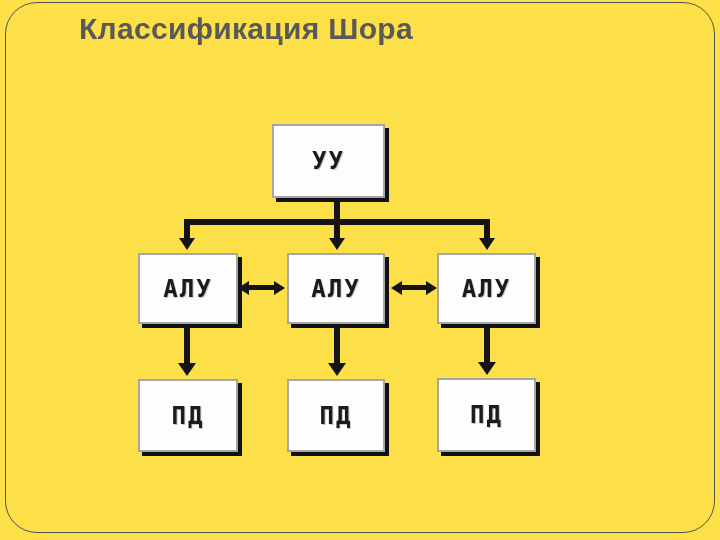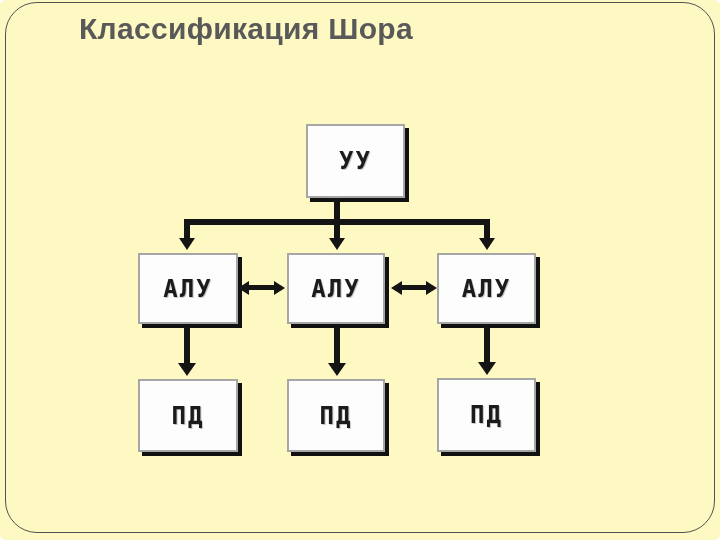--- a/index.html
+++ b/index.html
@@ -1,20 +1,19 @@
 <!DOCTYPE html>
 <html><head>
 <meta charset="utf-8">
 <style>
   html,body { margin:0; padding:0; background:#ffffff; }
   #root {
     position:relative; width:720px; height:540px;
-    background:#fef9c3; overflow:hidden;
+    background:#fde047; overflow:hidden;
     font-family:"Liberation Sans", sans-serif;
-    border-radius:6px;
   }
   .slide-frame {
     position:absolute; left:5px; top:2px; right:5px; bottom:7px;
     border:1.5px solid #515151; border-radius:32px;
     pointer-events:none;
   }
   .title {
     position:absolute; left:79px; top:4px;
     font-size:30px; font-weight:700; color:#595959;
     line-height:50px; letter-spacing:0.3px; white-space:nowrap;
@@ -39,21 +38,21 @@
 <body>
 
 <div id="root">
 
   <div class="slide-frame"></div>
 
   <div class="title">
     <div>Классификация Шора</div>
   </div>
 
-  <div class="node" style="left:306px; top:124px; width:99px;  height:74px;">УУ</div>
+  <div class="node" style="left:272px; top:124px; width:113px;  height:74px;">УУ</div>
 
   <div class="node" style="left:138px; top:253px; width:100px; height:71px;">АЛУ</div>
   <div class="node" style="left:287px; top:253px; width:98px;  height:71px;">АЛУ</div>
   <div class="node" style="left:437px; top:253px; width:99px;  height:71px;">АЛУ</div>
 
   <div class="node" style="left:138px; top:379px; width:100px; height:73px;">ПД</div>
   <div class="node" style="left:287px; top:379px; width:98px;  height:73px;">ПД</div>
   <div class="node" style="left:437px; top:378px; width:99px;  height:74px;">ПД</div>
 
   <div class="line" style="left:334px; top:198px; width:6px;  height:27px;"></div>

